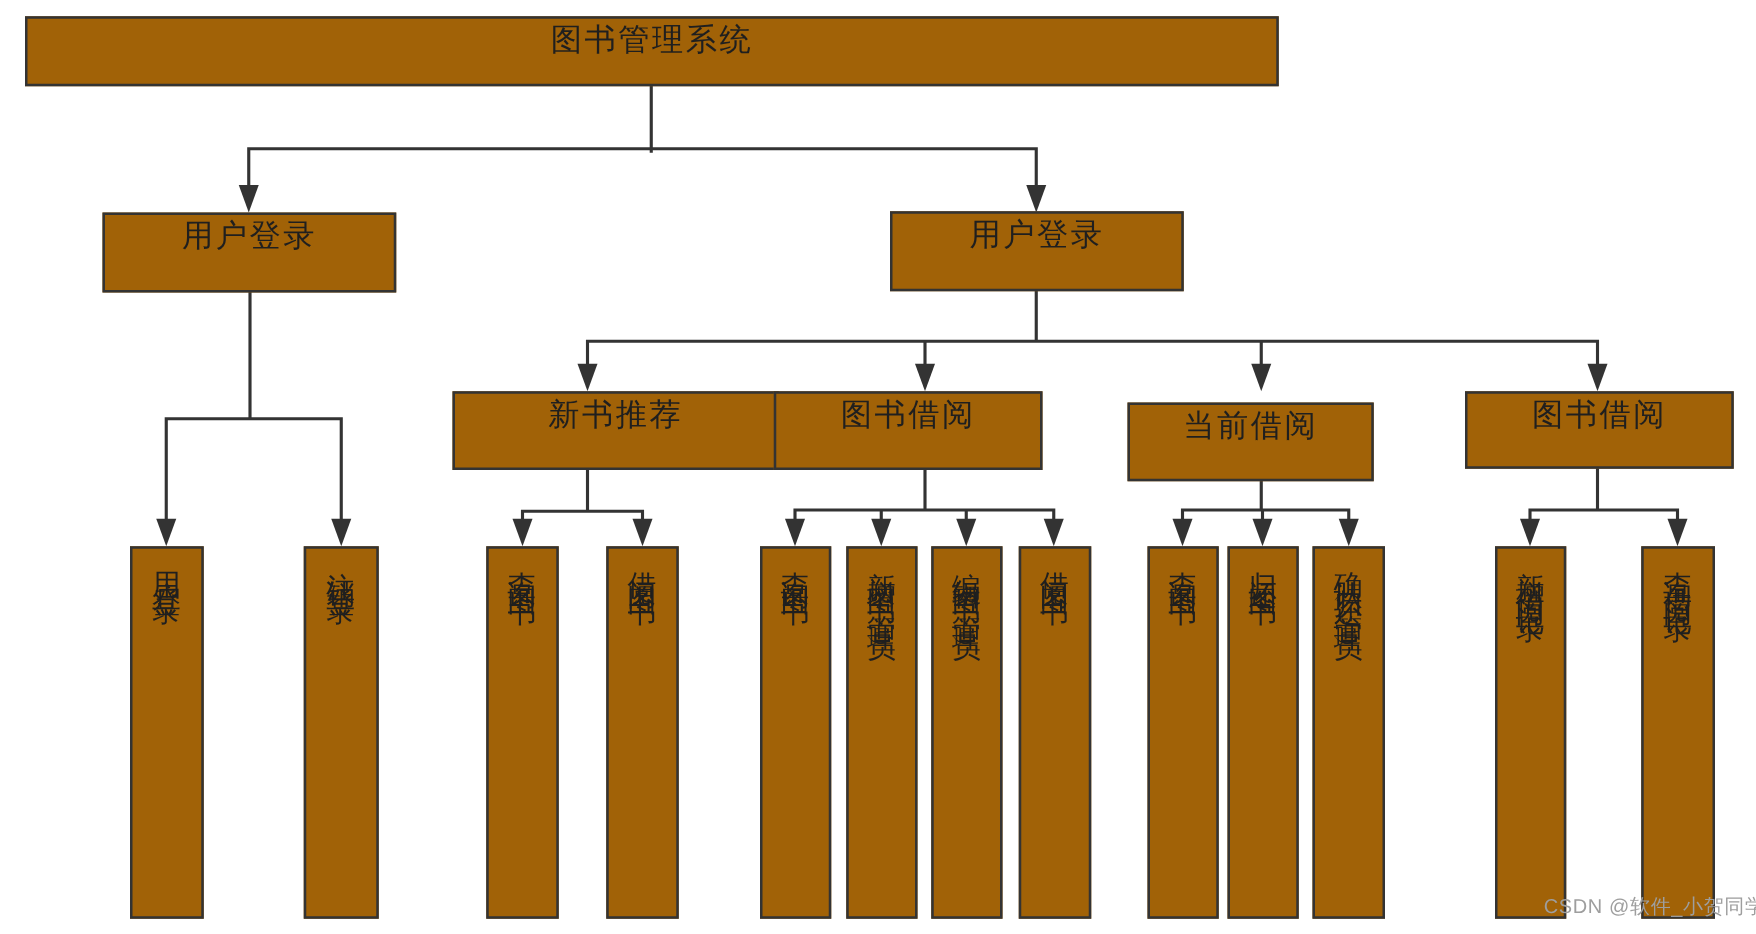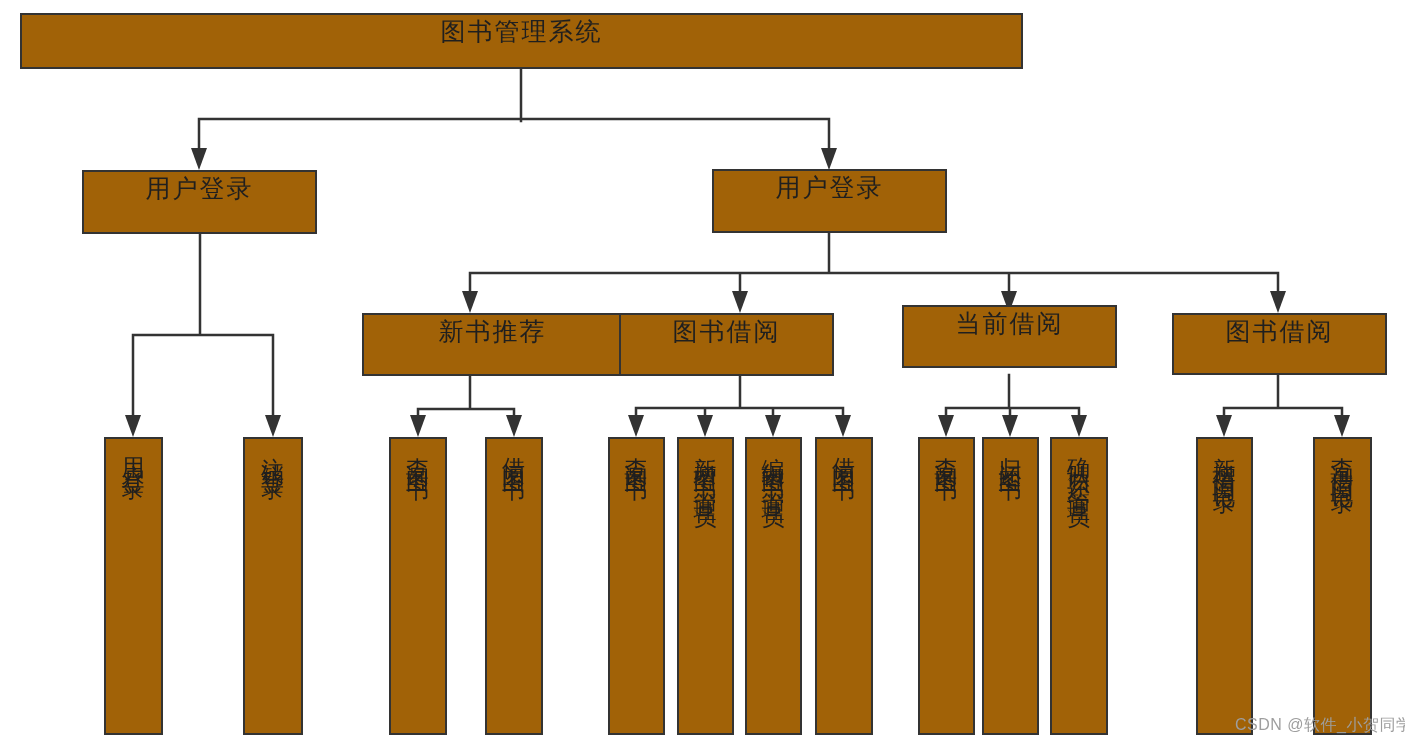--- a/index.html
+++ b/index.html
@@ -71,21 +71,21 @@
   <div class="box" style="left:712px;top:169px;width:235px;height:64px">
     <span class="hlabel">用户登录</span>
   </div>
 
   <div class="box" style="left:362px;top:313px;width:261px;height:63px">
     <span class="hlabel">新书推荐</span>
   </div>
   <div class="box" style="left:619px;top:313px;width:215px;height:63px">
     <span class="hlabel">图书借阅</span>
   </div>
-  <div class="box" style="left:902px;top:305px;width:215px;height:63px">
+  <div class="box" style="left:902px;top:322px;width:197px;height:63px">
     <span class="hlabel">当前借阅</span>
   </div>
   <div class="box" style="left:1172px;top:313px;width:215px;height:62px">
     <span class="hlabel">图书借阅</span>
   </div>
 
   <div class="box vbox" style="left:104px;top:437px;width:59px">
     <span class="vlabel">用户登录</span>
   </div>
   <div class="box vbox" style="left:243px;top:437px;width:60px">

